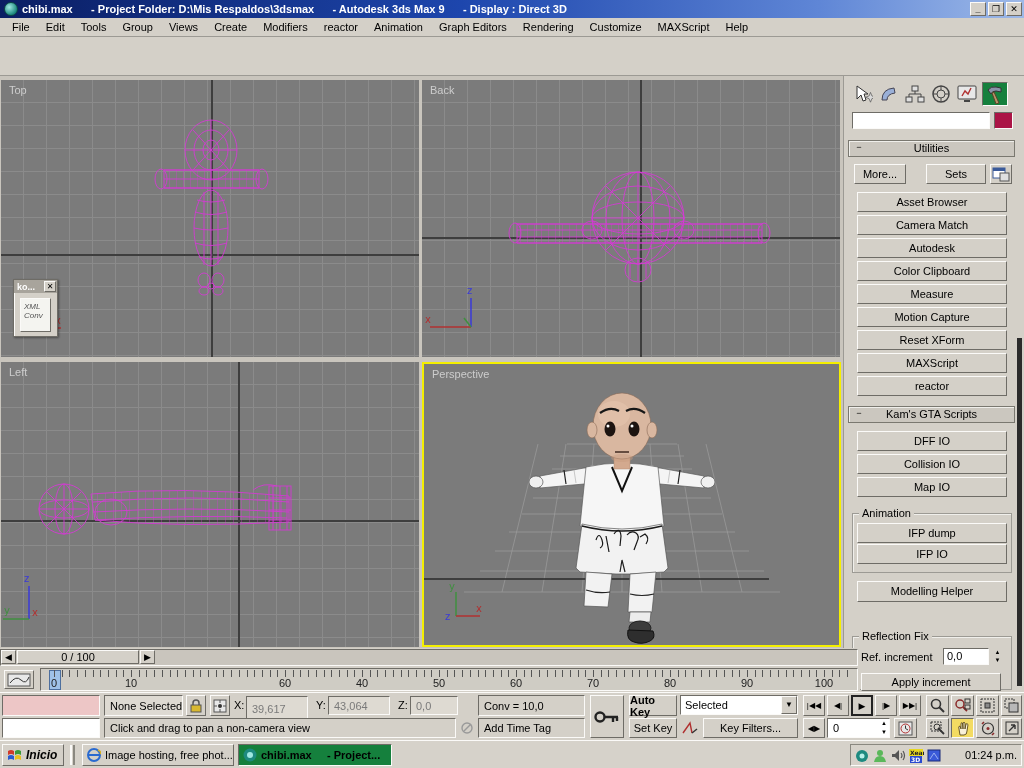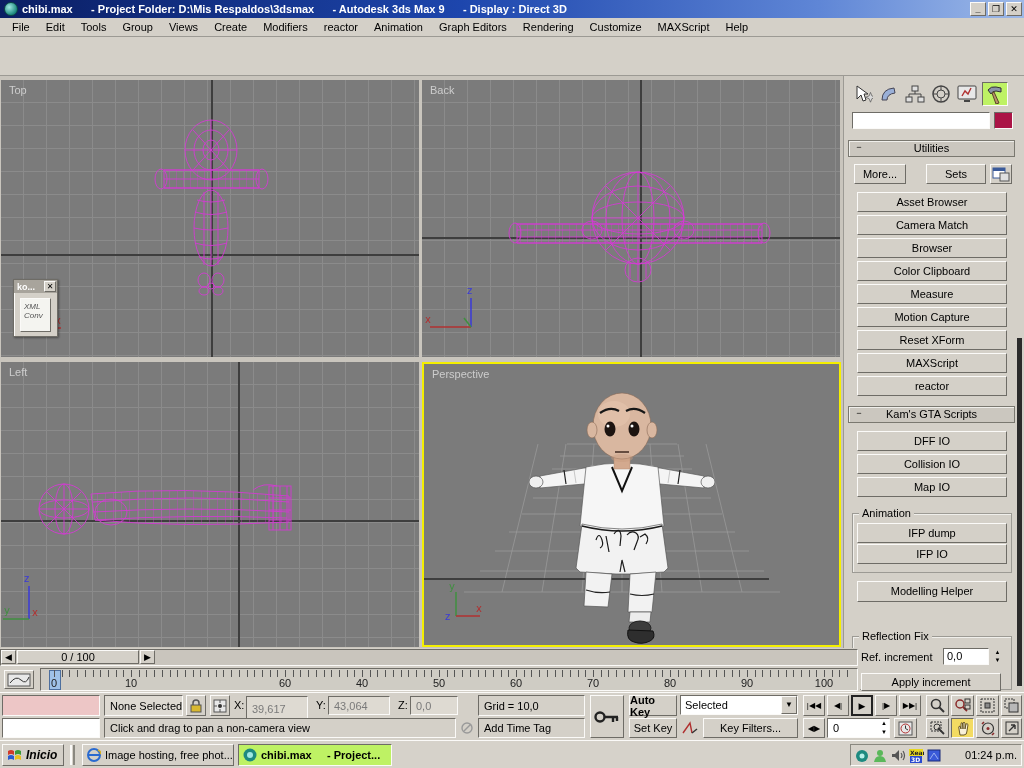--- a/index.html
+++ b/index.html
@@ -5,21 +5,21 @@
   * { margin:0; padding:0; box-sizing:border-box; }
   html,body { width:1024px; height:768px; overflow:hidden; }
   body { font-family:"Liberation Sans","DejaVu Sans",sans-serif; font-size:11px; color:#000; background:#d4d0c8; }
   #screen { position:relative; width:1024px; height:768px; background:#d4d0c8; }
 
   
   .raised { background:#d4d0c8; border:1px solid; border-color:#fbfaf8 #6e6c66 #6e6c66 #fbfaf8; }
   .sunken { background:#d4d0c8; border:1px solid; border-color:#6e6c66 #fbfaf8 #fbfaf8 #6e6c66; }
   .fieldw { background:#fff; border:1px solid; border-color:#6e6c66 #fbfaf8 #fbfaf8 #6e6c66; }
   .fieldg { background:#dedad2; border:1px solid; border-color:#6e6c66 #fbfaf8 #fbfaf8 #6e6c66; }
-  .pressed { background:#bef264; border:1px solid; border-color:#6e6c66 #fbfaf8 #fbfaf8 #6e6c66;text-align:center; }
+  .pressed { background:#15803d; border:1px solid; border-color:#6e6c66 #fbfaf8 #fbfaf8 #6e6c66;text-align:center; }
   .abs { position:absolute; }
 
   
   #titlebar { position:absolute; left:0; top:0; width:1024px; height:18px;
     background:linear-gradient(to right,#0a1e63,#1d46ad 45%,#5f86d6 80%,#9db9e8);
     display:flex; align-items:center; padding:0 2px; }
   #titlebar .app-icon { width:14px; height:14px; margin:0 4px 0 2px; border-radius:50%;
     background:radial-gradient(circle at 35% 35%,#9fe8e2,#1d8a80 70%); border:1px solid #0c4b45; }
   #titlebar .title-text { color:#fff; font-weight:bold; font-size:11px; white-space:pre; flex:1; overflow:hidden; }
   .winbtn { width:16px; height:14px; margin-left:2px; font-size:9px; line-height:12px; text-align:center; font-weight:bold; color:#000; }
@@ -527,21 +527,21 @@
       <svg width="18" height="16" style="margin:1px">
           <rect x="1" y="2" width="12" height="10" fill="#fff" stroke="#3a5a9a"></rect>
           <rect x="1" y="2" width="12" height="3" fill="#3a5a9a"></rect>
           <rect x="8" y="7" width="9" height="8" fill="#e0e0e0" stroke="#555"></rect>
         </svg>
     </div>
 
     <div class="abs" style="left:0; top:116px; width:176px;">
         <div class="pbtn">Asset Browser</div>
         <div class="pbtn">Camera Match</div>
-        <div class="pbtn">Browser</div>
+        <div class="pbtn">Autodesk</div>
         <div class="pbtn">Color Clipboard</div>
         <div class="pbtn">Measure</div>
         <div class="pbtn">Motion Capture</div>
         <div class="pbtn">Reset XForm</div>
         <div class="pbtn">MAXScript</div>
         <div class="pbtn">reactor</div>
       </div>
 
     <div class="rollout-hd" style="top:330px">
       <span class="rollout-minus">−</span>
@@ -733,21 +733,21 @@
         </svg>
     </div>
 
     <span class="abs srow-label" style="left:234px; top:6px;">X:</span>
     <div class="sb sb-left fieldg coord-val" style="left:246px; top:3px; width:62px; height:26px;">39,617</div>
     <span class="abs srow-label" style="left:316px; top:6px;">Y:</span>
     <div class="sb sb-left fieldg coord-val" style="left:328px; top:3px; width:62px; height:19px;">43,064</div>
     <span class="abs srow-label" style="left:398px; top:6px;">Z:</span>
     <div class="sb sb-left fieldg coord-val" style="left:410px; top:3px; width:48px; height:19px;">0,0</div>
 
-    <div class="sb sb-left sunken" style="left:478px; top:2px; width:107px; height:21px;">Grid = 10,0</div>
+    <div class="sb sb-left sunken" style="left:478px; top:2px; width:107px; height:21px;">Conv = 10,0</div>
 
     <div class="sb sb-left sunken" style="left:104px; top:25px; width:352px; height:20px;">Click and drag to pan a non-camera view</div>
     <div class="sb" style="left:458px; top:25px; width:18px; height:20px;">
       <svg width="13" height="13">
           <circle cx="6" cy="6" r="5" fill="none" stroke="#9a9a9a" stroke-width="1.4"></circle>
           <path d="M3 9 L10 2" stroke="#9a9a9a" stroke-width="1.4"></path>
         </svg>
     </div>
     <div class="sb sb-left sunken" style="left:478px; top:25px; width:107px; height:20px;">Add Time Tag</div>
 

